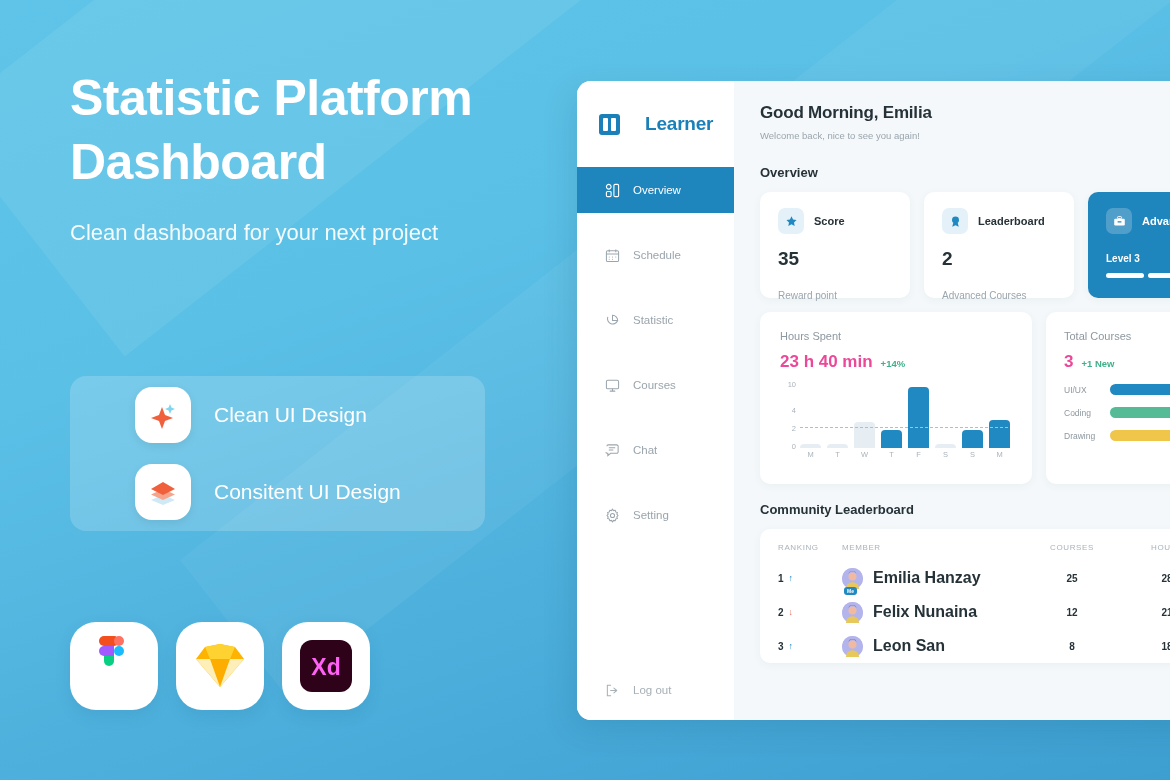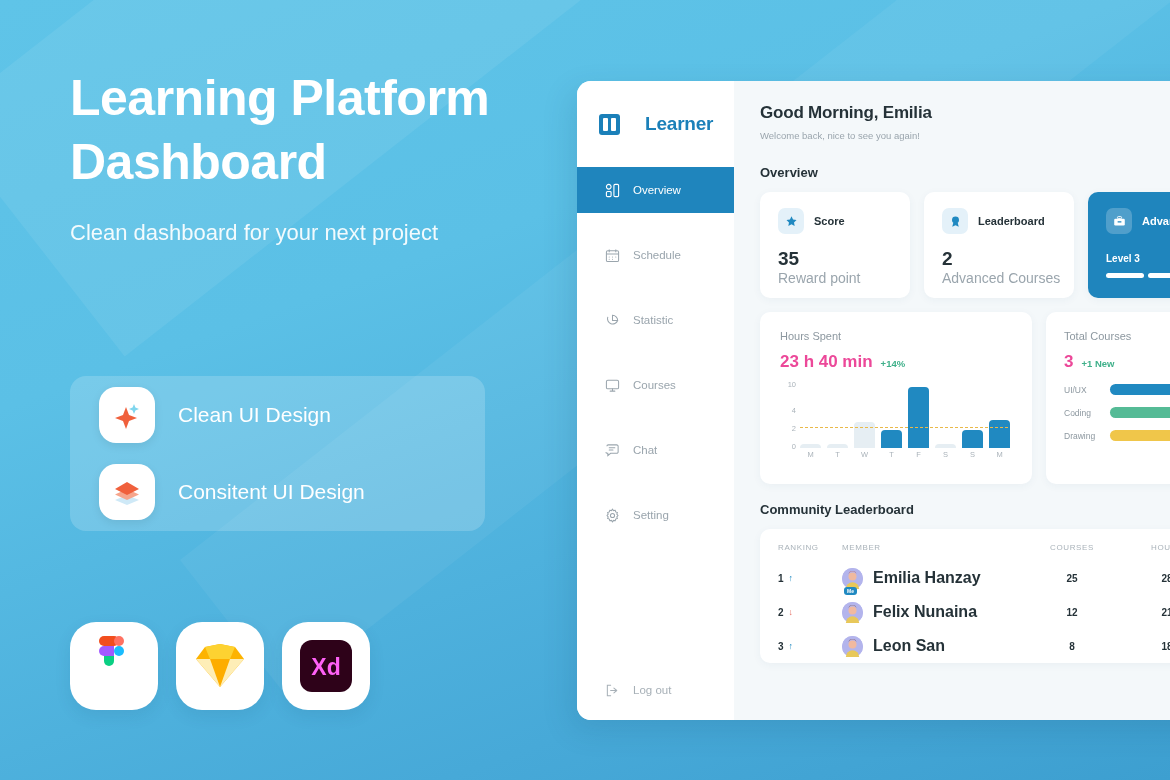--- a/index.html
+++ b/index.html
@@ -35,20 +35,21 @@
     margin-top: 22px;
     font-size: 22px; line-height: 33px;
     color: rgba(255,255,255,0.92); font-weight: 400;
   }
 
   .featurebox {
     position: absolute; left: 70px; top: 376px;
     width: 415px; height: 155px;
     background: rgba(255,255,255,0.18);
     border-radius: 16px;
+    padding-left: 36px;
   }
   .featurerow { display: flex; align-items: center; height: 77px; padding-left: 29px; }
   .ficon {
     width: 56px; height: 56px; border-radius: 17px; background: #ffffff;
     display: flex; align-items: center; justify-content: center;
     box-shadow: 0 3px 10px rgba(0,0,0,0.08);
     flex: none;
   }
   .flabel { margin-left: 23px; font-size: 21px; color: #ffffff; }
 
@@ -109,21 +110,21 @@
   .card.accent { background: #1f85bd; }
   .cardhead { display: flex; align-items: center; gap: 10px; }
   .cardicon {
     width: 26px; height: 26px; border-radius: 7px; background: #e4f1f9;
     display: flex; align-items: center; justify-content: center; flex:none;
   }
   .card.accent .cardicon { background: rgba(255,255,255,0.22); }
   .cardtitle { font-size: 11px; font-weight: 700; color: #253238; }
   .card.accent .cardtitle { color: #ffffff; }
   .cardvalue { margin-top: 14px; font-size: 19px; font-weight: 700; color: #253238; }
-  .cardsub { margin-top: 0; font-size: 14px; color: #9aa5ad; }
+  .cardsub { margin-top: 20px; font-size: 10px; color: #9aa5ad; }
   .card.accent .lvl { margin-top: 19px; font-size: 10px; font-weight: 700; color: #ffffff; }
   .segbar { margin-top: 9px; display: flex; gap: 4px; }
   .seg { height: 5px; width: 38px; border-radius: 3px; background: #ffffff; }
 
   .panels { margin-top: 14px; display: flex; gap: 14px; }
   .panel {
     background: #ffffff; border-radius: 10px; flex: none;
     box-shadow: 0 2px 8px rgba(30,80,120,0.05);
   }
   .p-hours { width: 272px; height: 172px; padding: 18px 0 0 20px; }
@@ -176,21 +177,21 @@
   }
 </style>
 </head>
 <body>
 
 <div id="stage">
   <div class="streak s1"></div>
   <div class="streak s2"></div>
 
   <div class="promo">
-    <h1>Learning Platform Dashboard</h1>
+    <h1>Statistic Platform Dashboard</h1>
     <div class="sub">Clean dashboard for your next project</div>
   </div>
 
   <div class="featurebox">
     <div class="featurerow">
       <div class="ficon">
         <svg width="30" height="30" viewBox="0 0 30 30">
           <path d="M14 7 L17 15 L25 18 L17 21 L14 29 L11 21 L3 18 L11 15 Z" fill="#f0603c"></path>
           <path d="M22 4 L23.4 7.6 L27 9 L23.4 10.4 L22 14 L20.6 10.4 L17 9 L20.6 7.6 Z" fill="#7fd6ee"></path>
         </svg>

